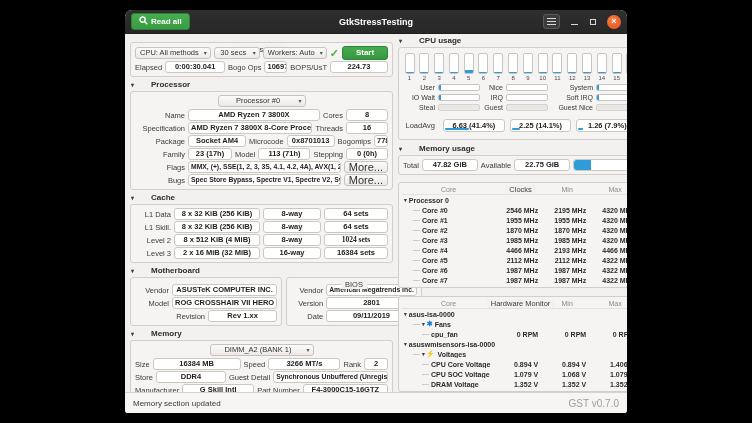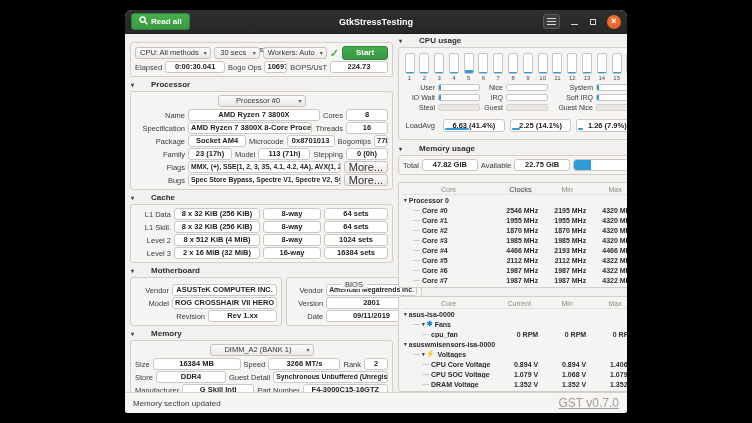--- a/index.html
+++ b/index.html
@@ -82,21 +82,21 @@
   .trow.thead .cval{text-align:center;padding-right:0;font-weight:normal;color:#8d8984;}
   .tline{display:inline-block;width:7px;height:1px;background:#cfcbc7;margin-right:2px;flex:0 0 7px;}
   .texp{font-size:5.5px;color:#444;margin-right:2px;}
   .ticon{font-size:7px;margin-right:2px;line-height:8px;}
   .gap2{height:2px;flex:0 0 2px;}
   .gap3{height:3px;flex:0 0 3px;}
   
   .statusbar{height:21px;flex:0 0 21px;background:#f6f5f4;border-top:1px solid #d5d2ce;display:flex;
              align-items:center;justify-content:space-between;padding:0 8px;}
   .statusmsg{font-size:8px;color:#3a3a3a;}
-  .statusver{font-size:12px;color:#a29d98;text-decoration:underline;}
+  .statusver{font-size:10px;color:#a29d98;}
   .mag{display:inline-block;}
 </style>
 </head>
 <body>
 
 <div class="stage">
   <div class="window">
 
     <div class="titlebar">
       <button class="readall">
@@ -213,21 +213,21 @@
               <div class="row">
                 <span class="lbl" style="flex: 0 0 36px;">L1 Skill.</span>
                 <div class="entry flex1">8 x 32 KiB (256 KiB)</div>
                 <div class="entry" style="flex: 0 0 58px;">8-way</div>
                 <div class="entry" style="flex: 0 0 64px;">64 sets</div>
               </div>
               <div class="row">
                 <span class="lbl" style="flex: 0 0 36px;">Level 2</span>
                 <div class="entry flex1">8 x 512 KiB (4 MiB)</div>
                 <div class="entry" style="flex: 0 0 58px;">8-way</div>
-                <div class="entry" style="flex: 0 0 64px;">1024 sets</div>
+                <div class="entry" style="flex: 0 0 64px; font-family: Liberation Serif, serif;">1024 sets</div>
               </div>
               <div class="row">
                 <span class="lbl" style="flex: 0 0 36px;">Level 3</span>
                 <div class="entry flex1">2 x 16 MiB (32 MiB)</div>
                 <div class="entry" style="flex: 0 0 58px;">16-way</div>
                 <div class="entry" style="flex: 0 0 64px;">16384 sets</div>
               </div>
             </div>
         </div>
 
@@ -561,20 +561,21 @@
                 <div class="cval">1987 MHz</div>
                 <div class="cval">1987 MHz</div>
                 <div class="cval">4322 MHz</div>
               </div>
             </div>
         </div>
 
         <div class="gap3"></div>
 
         <div class="frame labeled flex1" style="padding:2px 3px;overflow:hidden;">
+          <div class="frame-label"><span>Hardware Monitor</span></div>
           <div class="tbl" id="hwmon-table">
               <div class="trow thead">
                 <div class="cname">Core</div>
                 <div class="cval">Current</div>
                 <div class="cval">Min</div>
                 <div class="cval">Max</div>
               </div>
               <div class="trow">
                 <div class="cname" style="padding-left: 2px;">
                   <span class="texp">▾</span>

